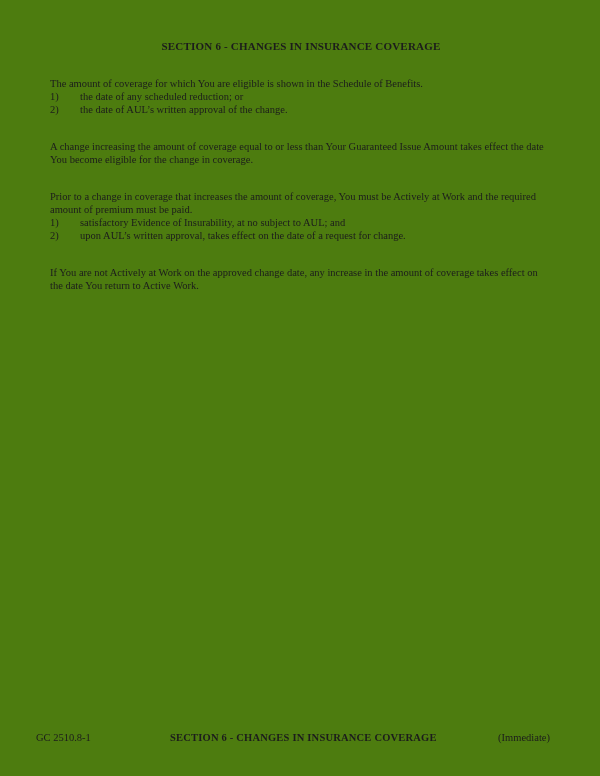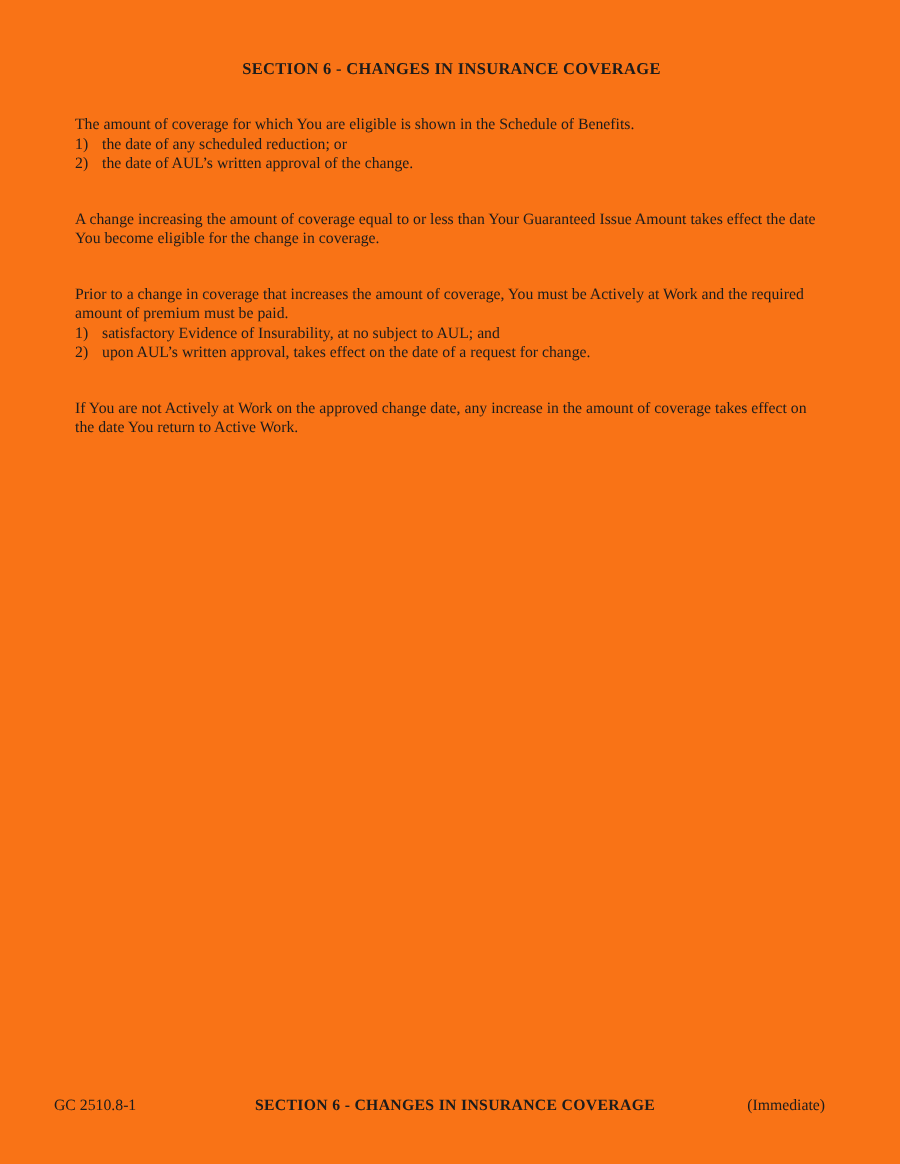--- a/index.html
+++ b/index.html
@@ -13,21 +13,21 @@
     position: relative;
     font-family: "Liberation Serif", serif;
     color: #1c1c1c;
     -webkit-font-smoothing: antialiased;
   }
   .page {
     position: absolute;
     inset: 0;
     box-sizing: border-box;
     padding: 39px 48px 0 50px;
-    background: #f97316;
+    background: #4d7c0f;
   }
   .doc-title {
     font-size: 11px;
     font-weight: bold;
     text-align: center;
     line-height: 14px;
     margin: 0;
     letter-spacing: 0.2px;
   }
   .para {
@@ -41,20 +41,21 @@
     line-height: 13px;
   }
   .num-item {
     display: flex;
   }
   .num-item .num {
     flex: 0 0 18px;
   }
   .num-item .item-text {
     flex: 1 1 auto;
+    margin-left: 12px;
   }
   .footer {
     position: absolute;
     left: 36px;
     right: 48px;
     top: 731px;
     height: 14px;
     font-size: 10.5px;
     line-height: 13px;
     text-decoration: underline;

